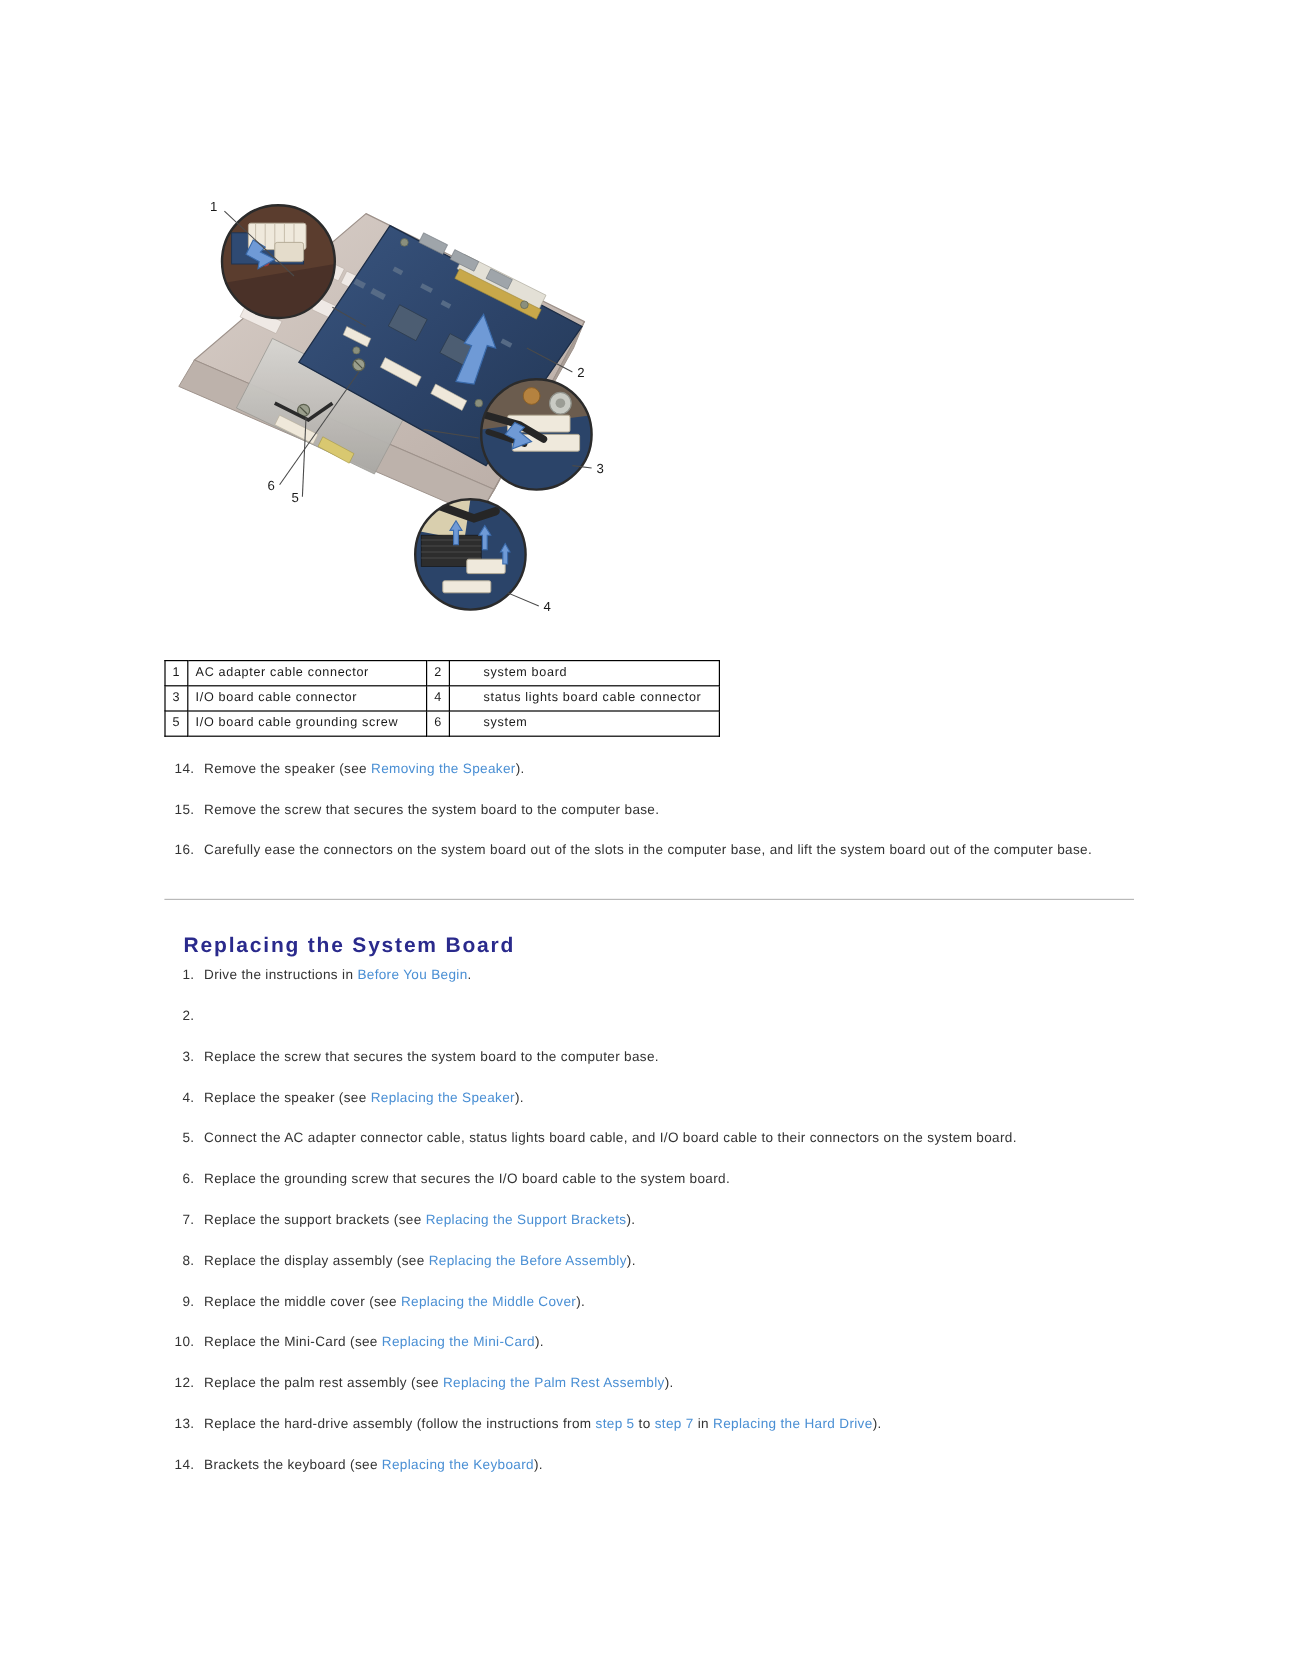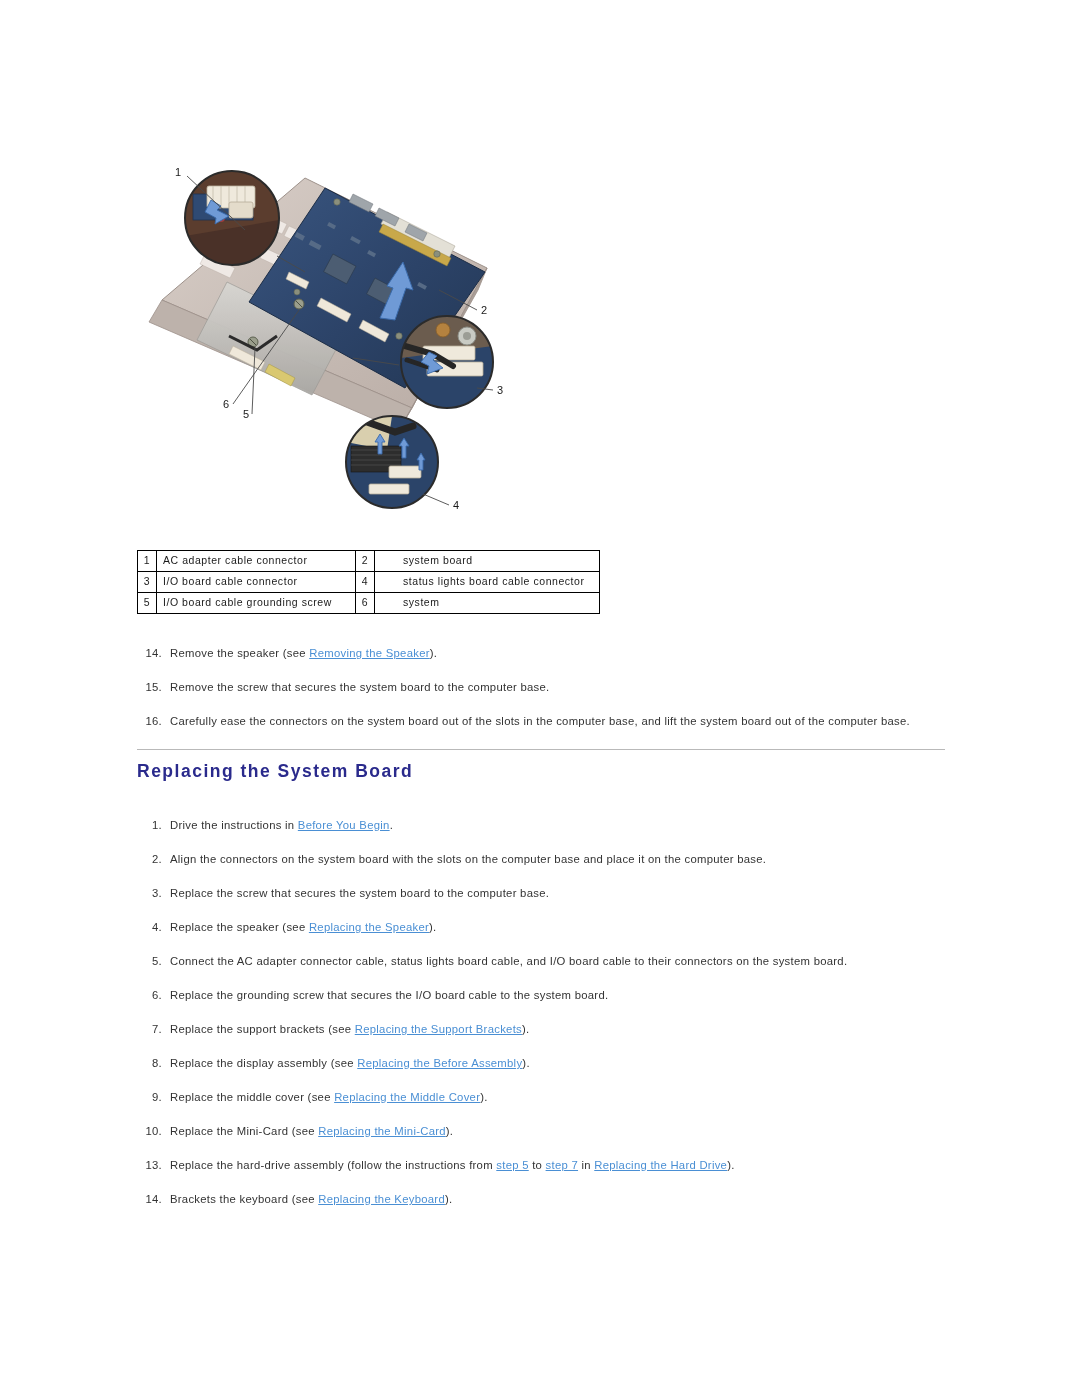--- a/index.html
+++ b/index.html
@@ -58,21 +58,20 @@
     padding-right: 4px;
   }
   .legend-table td.lbl-a { width: 186px; }
   .legend-table td.lbl-b { width: 190px; padding-left: 28px; }
 
   
   .steps {
     position: absolute;
     left: 137px;
     width: 810px;
-    margin-top: 12px;
   }
   .step {
     position: relative;
     min-height: 16px;
     margin-bottom: 18px;
     padding-left: 33px;
     font-size: 11.3px;
     line-height: 1.35;
     letter-spacing: 0.28px;
     color: #333333;
@@ -84,41 +83,40 @@
     width: 25px;
     text-align: right;
     font-size: 11.3px;
     letter-spacing: 0.28px;
     color: #333333;
   }
   .step-text { display: inline; }
   .step-text a,
   .doclink {
     color: #4a8fd4;
-    text-decoration: underline;
     cursor: pointer;
   }
 
   
   .rule {
     position: absolute;
     left: 137px;
     top: 741px;
     width: 808px;
     height: 1px;
     background: #b9b9b9;
     border: 0;
   }
 
   
   .section-heading {
     position: absolute;
     left: 137px;
     top: 761px;
-    margin: 0;
+    margin: 16px;
     font-size: 17.5px;
     font-weight: bold;
     letter-spacing: 1.5px;
     color: #2a2a8c;
     white-space: nowrap;
   }
 
   
   #steps-removal { top: 634px; }
   #steps-replace { top: 806px; }
@@ -360,21 +358,20 @@
 
   <div class="steps" id="steps-replace">
 
     <div class="step">
       <span class="step-num">1.</span>
       <span class="step-text"><span>Drive the instructions in </span><a class="doclink">Before You Begin</a><span>.</span></span>
     </div>
 
     <div class="step">
       <span class="step-num">2.</span>
-      <span class="step-text"><span>Align the connectors on the system board with the slots on the computer base and place it on the computer base.</span></span>
     </div>
 
     <div class="step">
       <span class="step-num">3.</span>
       <span class="step-text"><span>Replace the screw that secures the system board to the computer base.</span></span>
     </div>
 
     <div class="step">
       <span class="step-num">4.</span>
       <span class="step-text"><span>Replace the speaker (see </span><a class="doclink">Replacing the Speaker</a><span>).</span></span>
@@ -404,20 +401,24 @@
       <span class="step-num">9.</span>
       <span class="step-text"><span>Replace the middle cover (see </span><a class="doclink">Replacing the Middle Cover</a><span>).</span></span>
     </div>
 
     <div class="step">
       <span class="step-num">10.</span>
       <span class="step-text"><span>Replace the Mini-Card (see </span><a class="doclink">Replacing the Mini-Card</a><span>).</span></span>
     </div>
 
 
+    <div class="step">
+      <span class="step-num">12.</span>
+      <span class="step-text"><span>Replace the palm rest assembly (see </span><a class="doclink">Replacing the Palm Rest Assembly</a><span>).</span></span>
+    </div>
 
     <div class="step">
       <span class="step-num">13.</span>
       <span class="step-text"><span>Replace the hard-drive assembly (follow the instructions from </span><a class="doclink">step 5</a><span> to </span><a class="doclink">step 7</a><span> in </span><a class="doclink">Replacing the Hard Drive</a><span>).</span></span>
     </div>
 
     <div class="step">
       <span class="step-num">14.</span>
       <span class="step-text"><span>Brackets the keyboard (see </span><a class="doclink">Replacing the Keyboard</a><span>).</span></span>
     </div>

